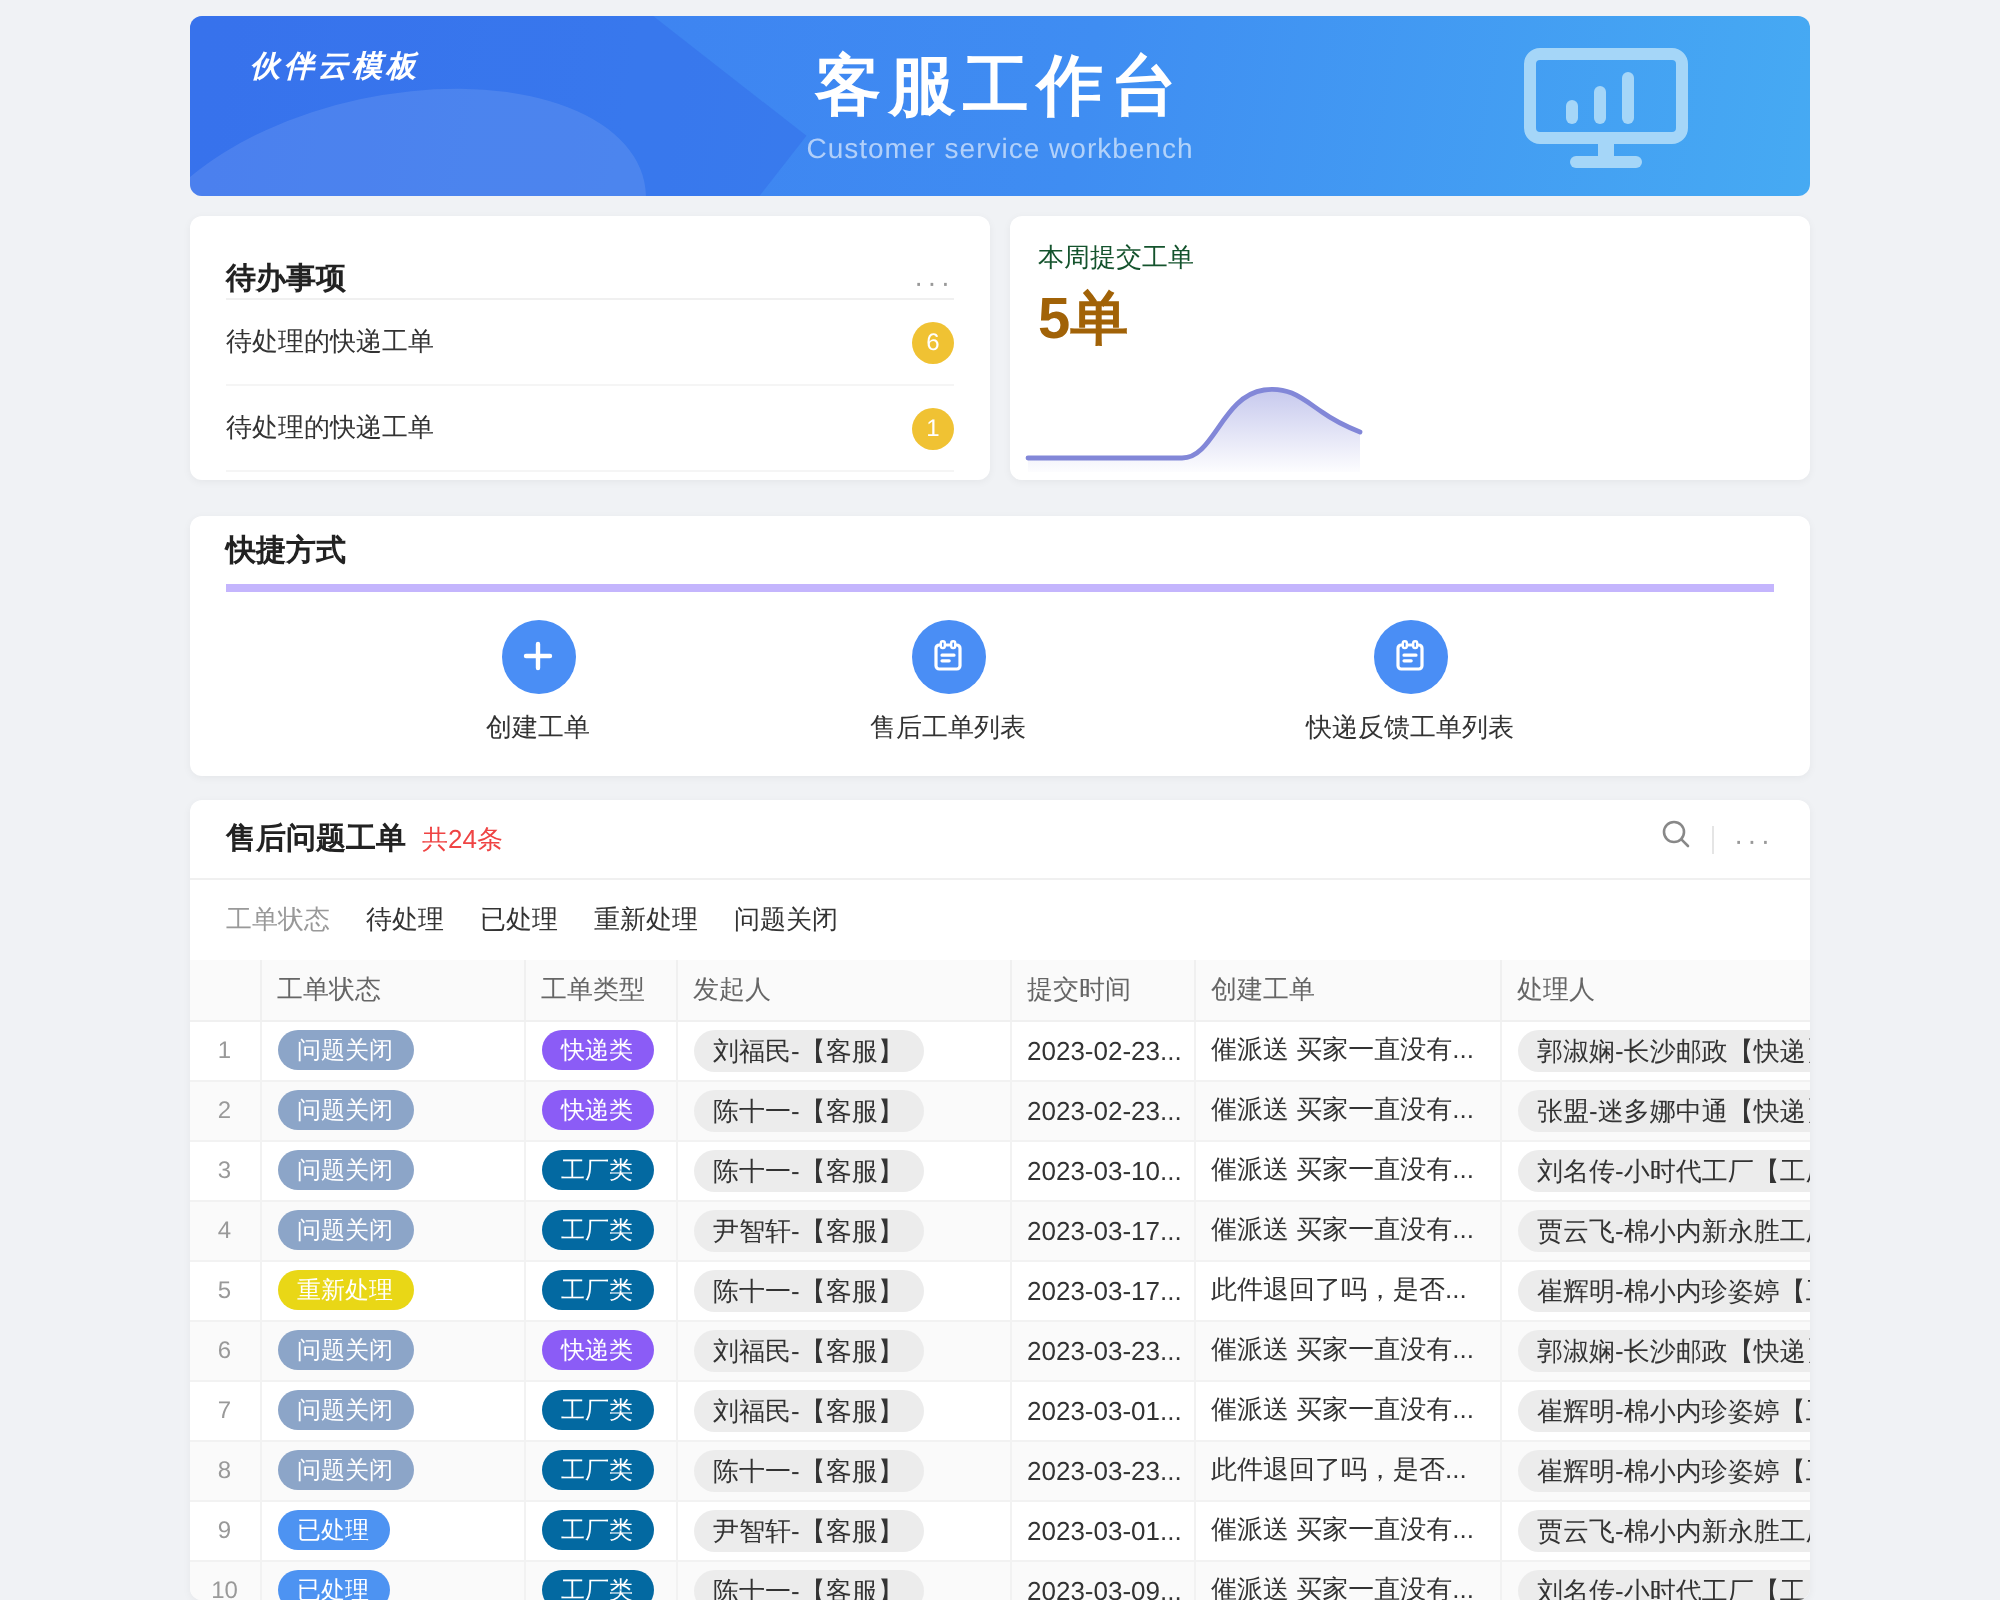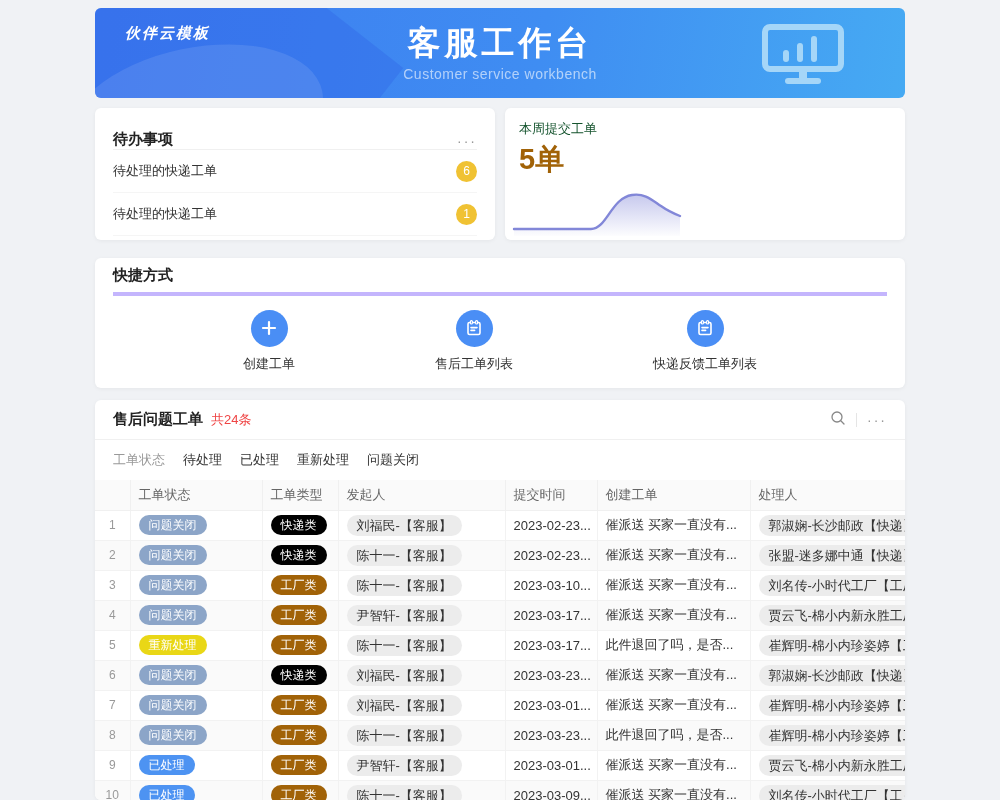--- a/index.html
+++ b/index.html
@@ -74,22 +74,22 @@
   tbody td { height:30px; padding:0 8px; border-right:1px solid #f2f2f2; border-bottom:1px solid #f2f2f2;
              white-space:nowrap; overflow:hidden; color:#333; }
   tbody td:last-child { border-right:none; }
   tbody tr:nth-child(even) { background:#fafafa; }
   td.num { color:#999; font-size:12px; text-align:center; }
 
   .pill { display:inline-block; padding:2px 10px; border-radius:11px; color:#fff; font-size:12px; line-height:16px; }
   .st-closed { background:#8ca5c8; }
   .st-renew  { background:#e9d716; }
   .st-done   { background:#4d93f2; }
-  .tp-express{ background:#000000; }
-  .tp-factory{ background:#a16207; }
+  .tp-express{ background:#8b5cf6; }
+  .tp-factory{ background:#0369a1; }
   .tag { display:inline-block; padding:2px 10px; border-radius:11px; background:#ececec; color:#333;
          font-size:13px; line-height:17px; }
 </style>
 </head>
 <body>
 
 <div class="content">
 
   <div class="banner">
     <div class="deco1"></div>

